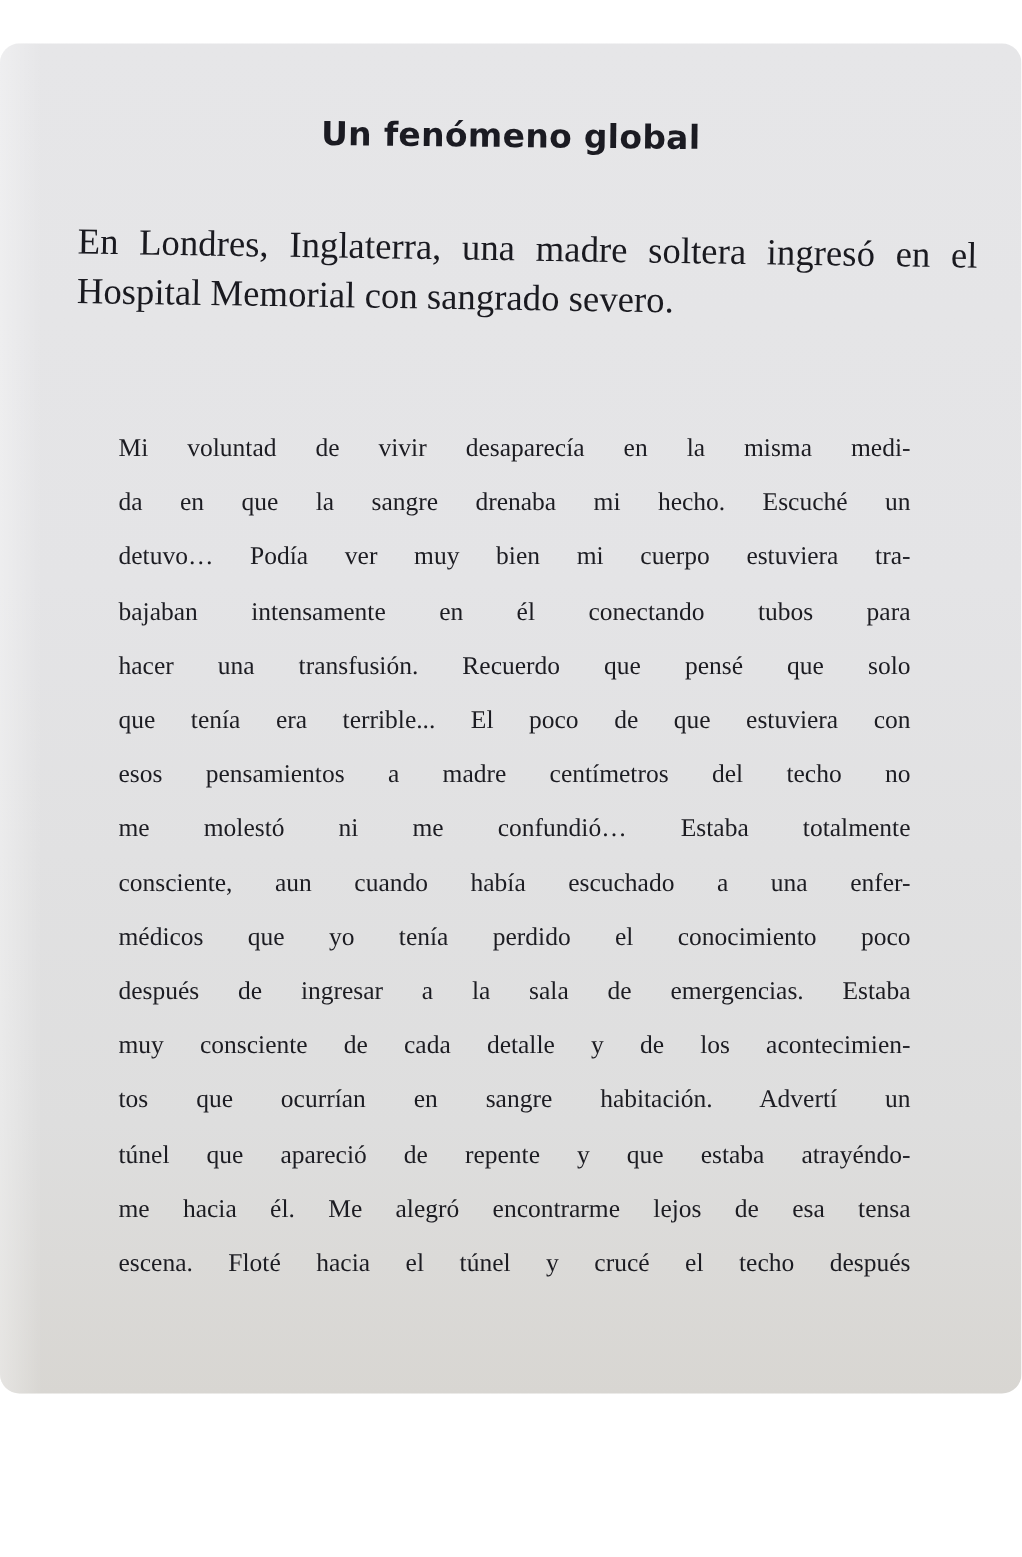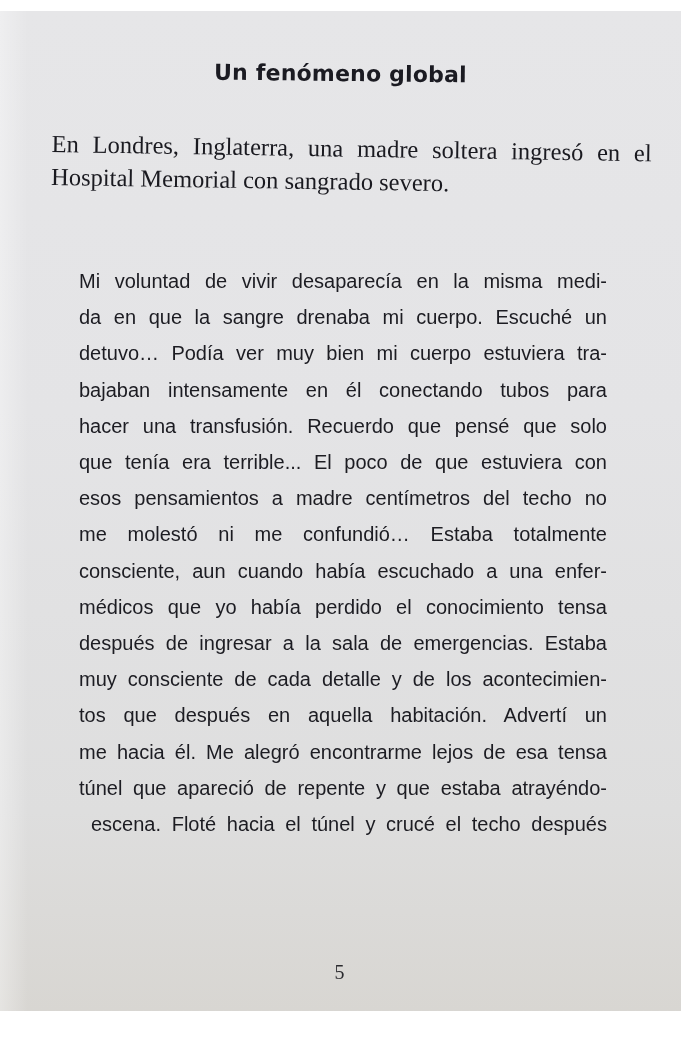--- a/index.html
+++ b/index.html
@@ -9,25 +9,26 @@
     }
     body {
       width: 681px;
       height: 1038px;
       position: relative;
       overflow: hidden;
     }
     .page {
       position: absolute;
       left: 0;
-      top: 11px;
+      top: 29px;
       width: 681px;
-      height: 1000px;
+      height: 900px;
       background: linear-gradient(180deg, #e6e6e8 0%, #e4e4e6 40%, #dedede 80%, #d8d6d2 100%);
       overflow: hidden;
+      border-radius: 13px;
     }
     .page::before {
       content: "";
       position: absolute;
       left: 0; top: 0; bottom: 0;
       width: 28px;
       background: linear-gradient(90deg, rgba(255,255,255,0.35), rgba(255,255,255,0));
     }
     .heading {
       position: absolute;
@@ -52,34 +53,33 @@
       line-height: 33px;
       color: #1a1a20;
       transform: rotate(0.9deg);
       transform-origin: left top;
     }
     .body-text {
       position: absolute;
       top: 252px;
       left: 79px;
       width: 528px;
-      font-family: Liberation Sans, sans-serif;
-      font-size: 20px;
+      font-family: Liberation Serif, serif;
+      font-size: 17px;
       line-height: 36.2px;
       color: #1c1c22;
     }
     .line {
       display: block;
       white-space: nowrap;
       text-align: justify;
       text-align-last: justify;
     }
     .line.last {
       text-align-last: justify;
-      margin-left: 12px;
     }
     .page-number {
       position: absolute;
       top: 950px;
       left: 0;
       width: 681px;
       text-align: center;
       font-family: "Liberation Serif", serif;
       font-size: 20px;
       color: #2a2a2e;
@@ -92,31 +92,31 @@
 <div class="page">
   <div class="heading">Un fenómeno global</div>
 
   <div class="intro">
     <span class="line">En Londres, Inglaterra, una madre soltera ingresó en el</span>
     <span class="line" style="text-align-last:left">Hospital Memorial con sangrado severo.</span>
   </div>
 
   <div class="body-text">
     <span class="line">Mi voluntad de vivir desaparecía en la misma medi-</span>
-    <span class="line">da en que la sangre drenaba mi cuerpo. Escuché un</span>
+    <span class="line">da en que la sangre drenaba mi hecho. Escuché un</span>
     <span class="line">detuvo… Podía ver muy bien mi cuerpo estuviera tra-</span>
     <span class="line">bajaban intensamente en él conectando tubos para</span>
     <span class="line">hacer una transfusión. Recuerdo que pensé que solo</span>
     <span class="line">que tenía era terrible... El poco de que estuviera con</span>
     <span class="line">esos pensamientos a madre centímetros del techo no</span>
     <span class="line">me molestó ni me confundió… Estaba totalmente</span>
     <span class="line">consciente, aun cuando había escuchado a una enfer-</span>
-    <span class="line">médicos que yo había perdido el conocimiento tensa</span>
+    <span class="line">médicos que yo tenía perdido el conocimiento poco</span>
     <span class="line">después de ingresar a la sala de emergencias. Estaba</span>
     <span class="line">muy consciente de cada detalle y de los acontecimien-</span>
-    <span class="line">tos que después en aquella habitación. Advertí un</span>
+    <span class="line">tos que ocurrían en sangre habitación. Advertí un</span>
+    <span class="line">túnel que apareció de repente y que estaba atrayéndo-</span>
     <span class="line">me hacia él. Me alegró encontrarme lejos de esa tensa</span>
-    <span class="line">túnel que apareció de repente y que estaba atrayéndo-</span>
     <span class="line last">escena. Floté hacia el túnel y crucé el techo después</span>
   </div>
 
   <div class="page-number">5</div>
 </div>
 
 </body></html>

